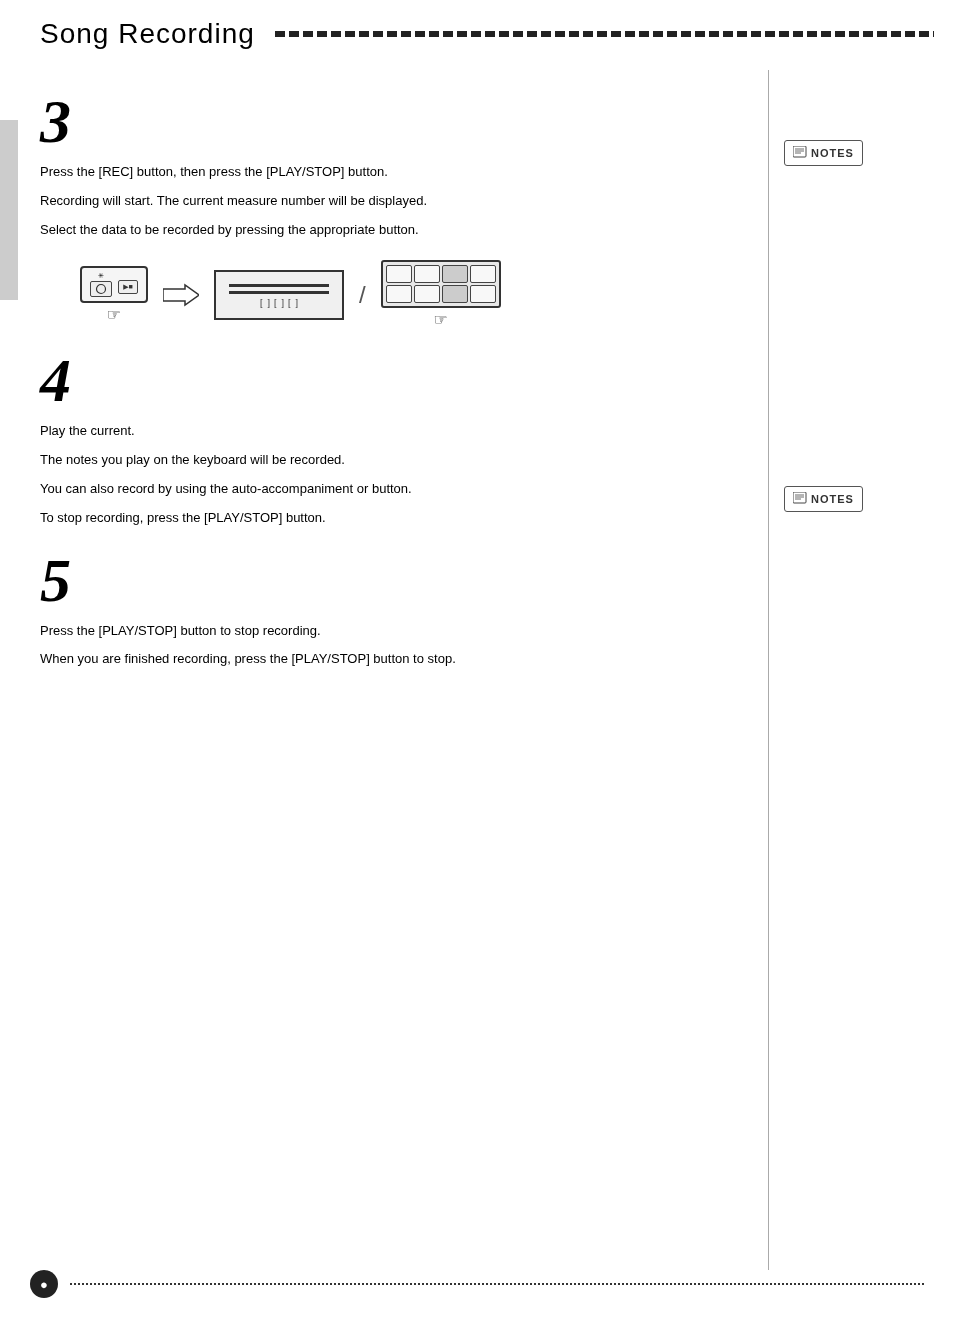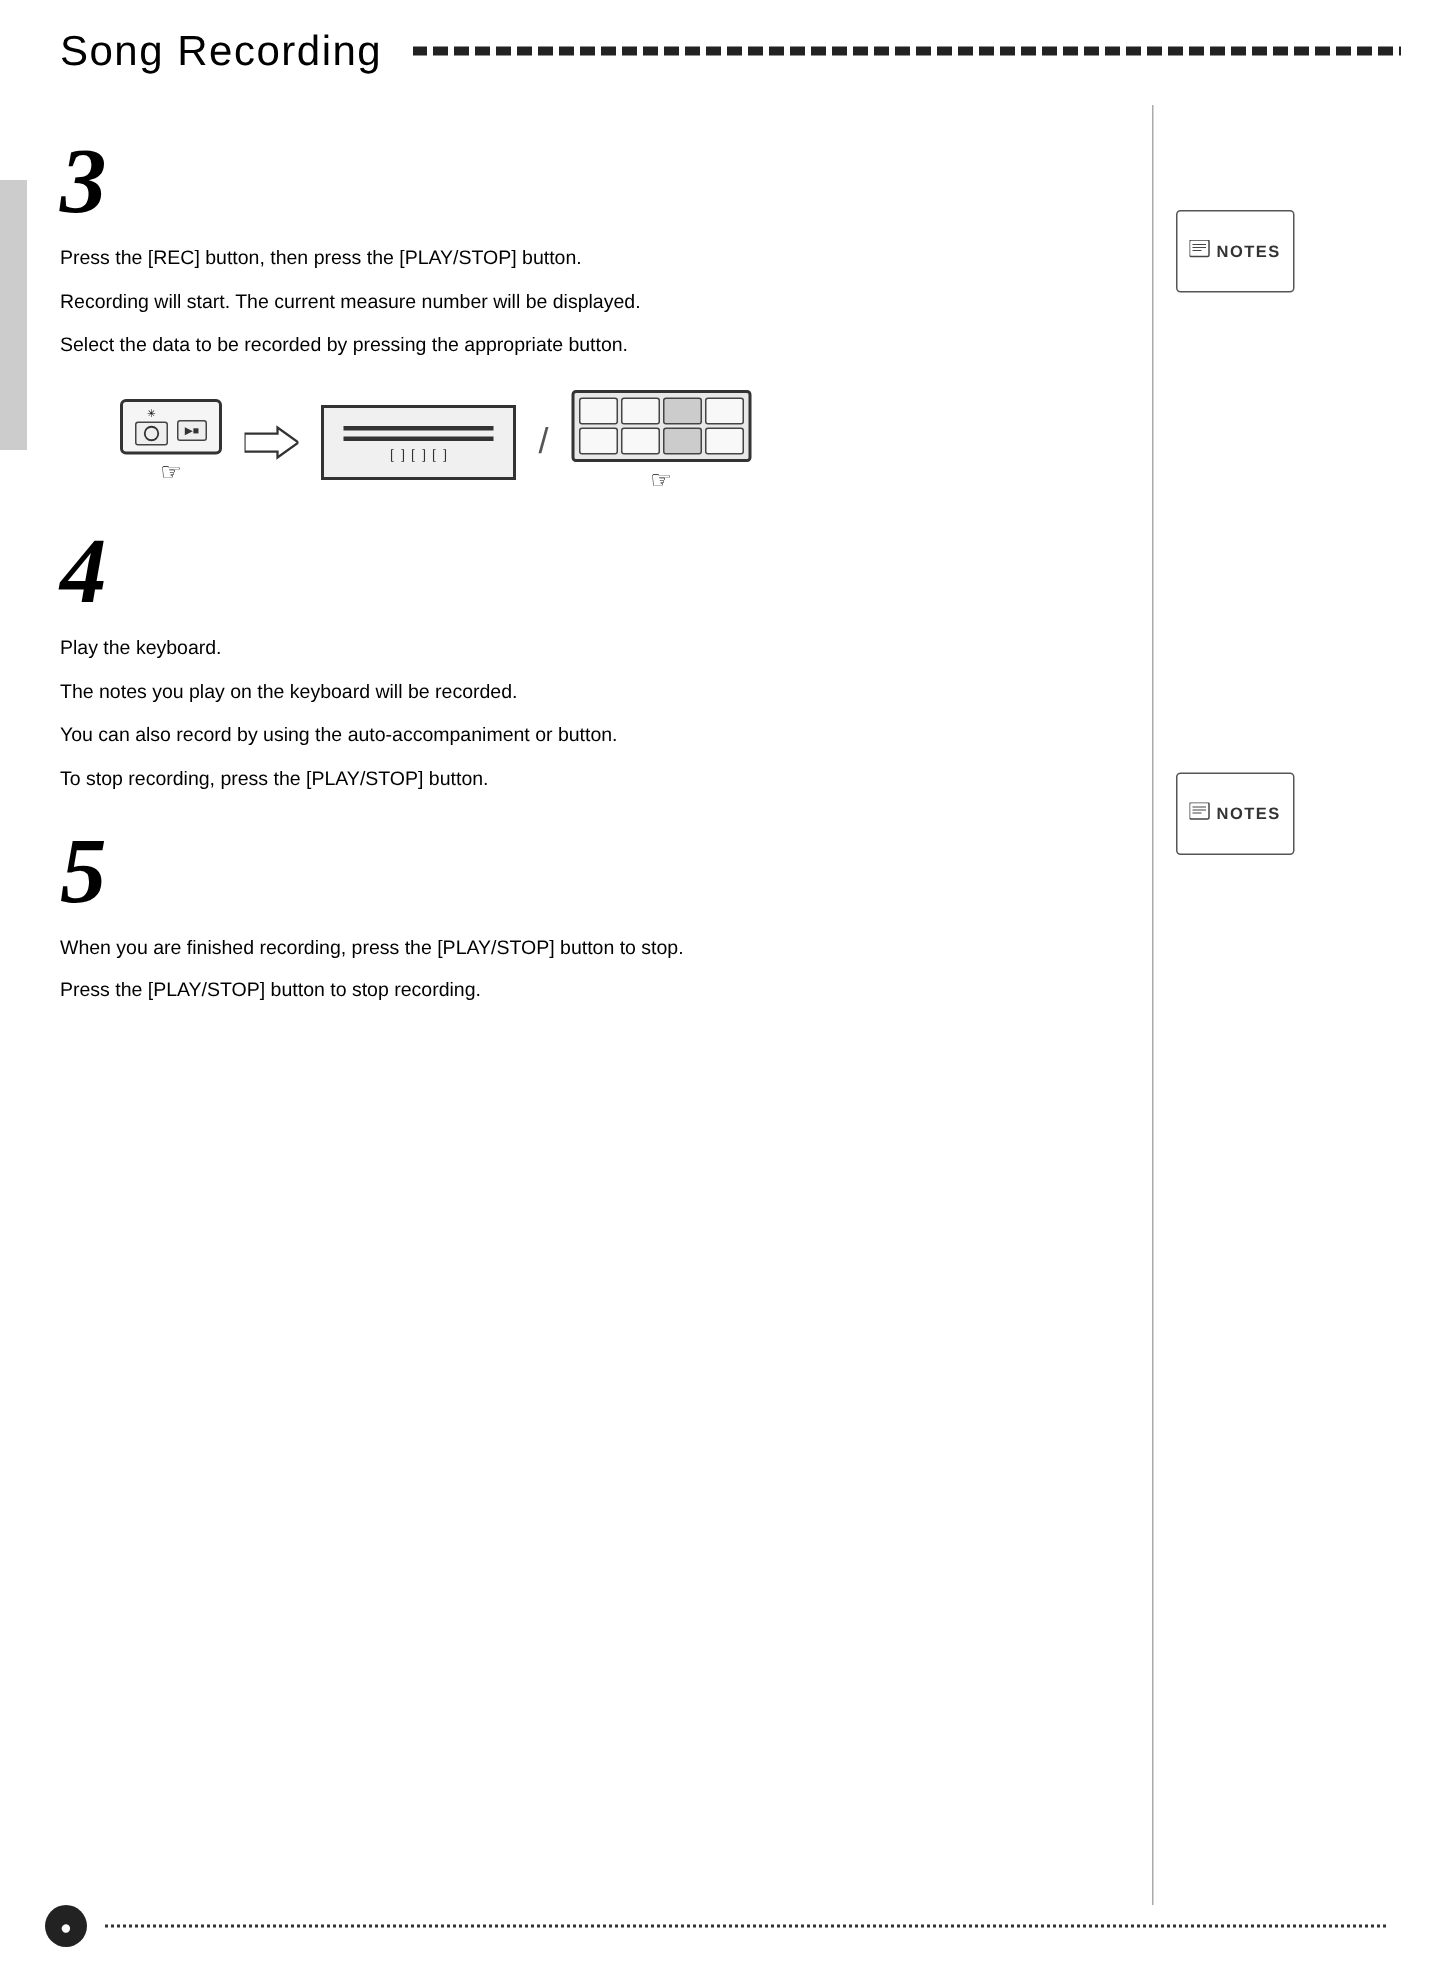--- a/index.html
+++ b/index.html
@@ -205,21 +205,21 @@
       text-align: center;
     }
 
     
     .notes-badge {
       display: flex;
       align-items: center;
       gap: 4px;
       border: 1.5px solid #555;
       border-radius: 3px;
-      padding: 19px 8px;
+      padding: 5px 8px;
       width: fit-content;
       margin-bottom: 27px;
       justify-content: space-between;
     }
 
     .notes-icon {
       font-size: 11px;
       color: #333;
     }
 
@@ -358,30 +358,30 @@
             </div>
           </div>
           <div class="finger-right">☞</div>
         </div>
 
       </div>
     </div>
 
     <div class="step-section">
       <div class="step-number">4</div>
-      <div class="step-text">Play the keyboard.</div>
+      <div class="step-text">Play the current.</div>
       <div class="step-text">The notes you play on the keyboard will be recorded.</div>
       <div class="step-text">You can also record by using the auto-accompaniment or button.</div>
       <div class="step-text">To stop recording, press the [PLAY/STOP] button.</div>
     </div>
 
     <div class="step-section">
       <div class="step-number">5</div>
+      <div class="step-text">Press the [PLAY/STOP] button to stop recording.</div>
       <div class="step-text">When you are finished recording, press the [PLAY/STOP] button to stop.</div>
-      <div class="step-text">Press the [PLAY/STOP] button to stop recording.</div>
     </div>
 
   </div>
 
   <div class="right-col">
 
     <div style="margin-top: 60px;">
       <div class="notes-badge">
         <span class="notes-icon">
           <svg width="14" height="12" viewBox="0 0 14 12">

